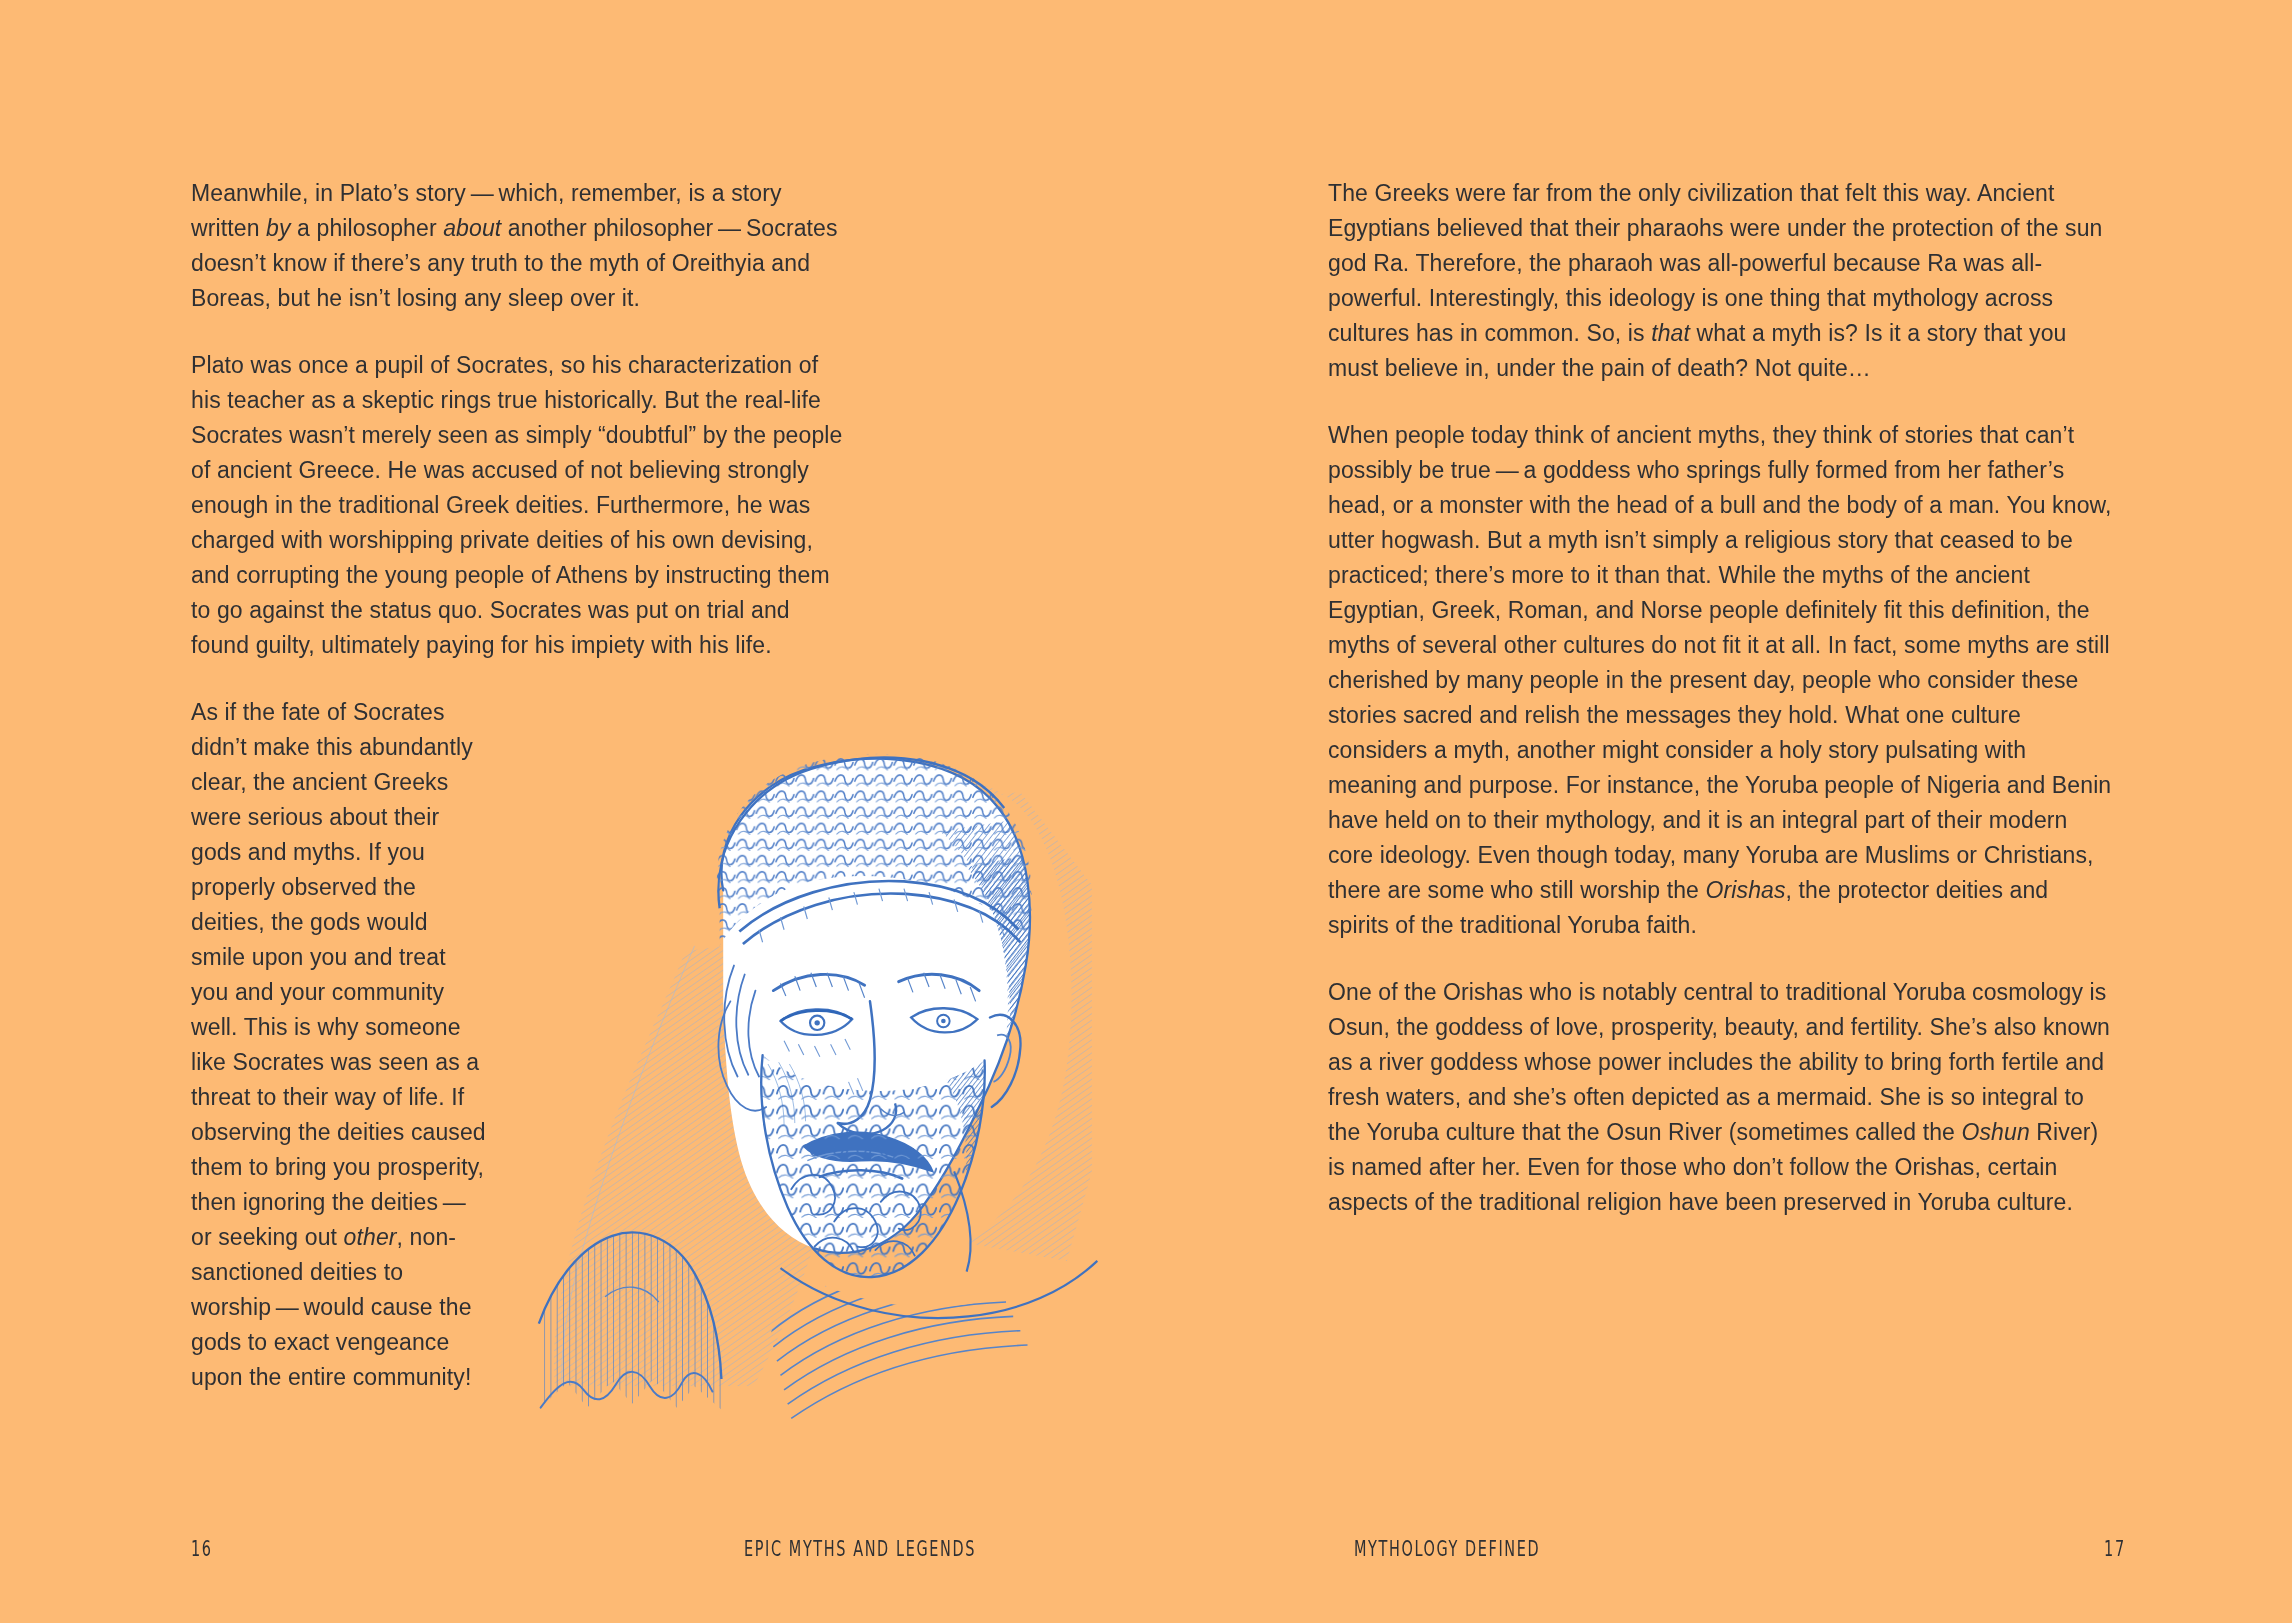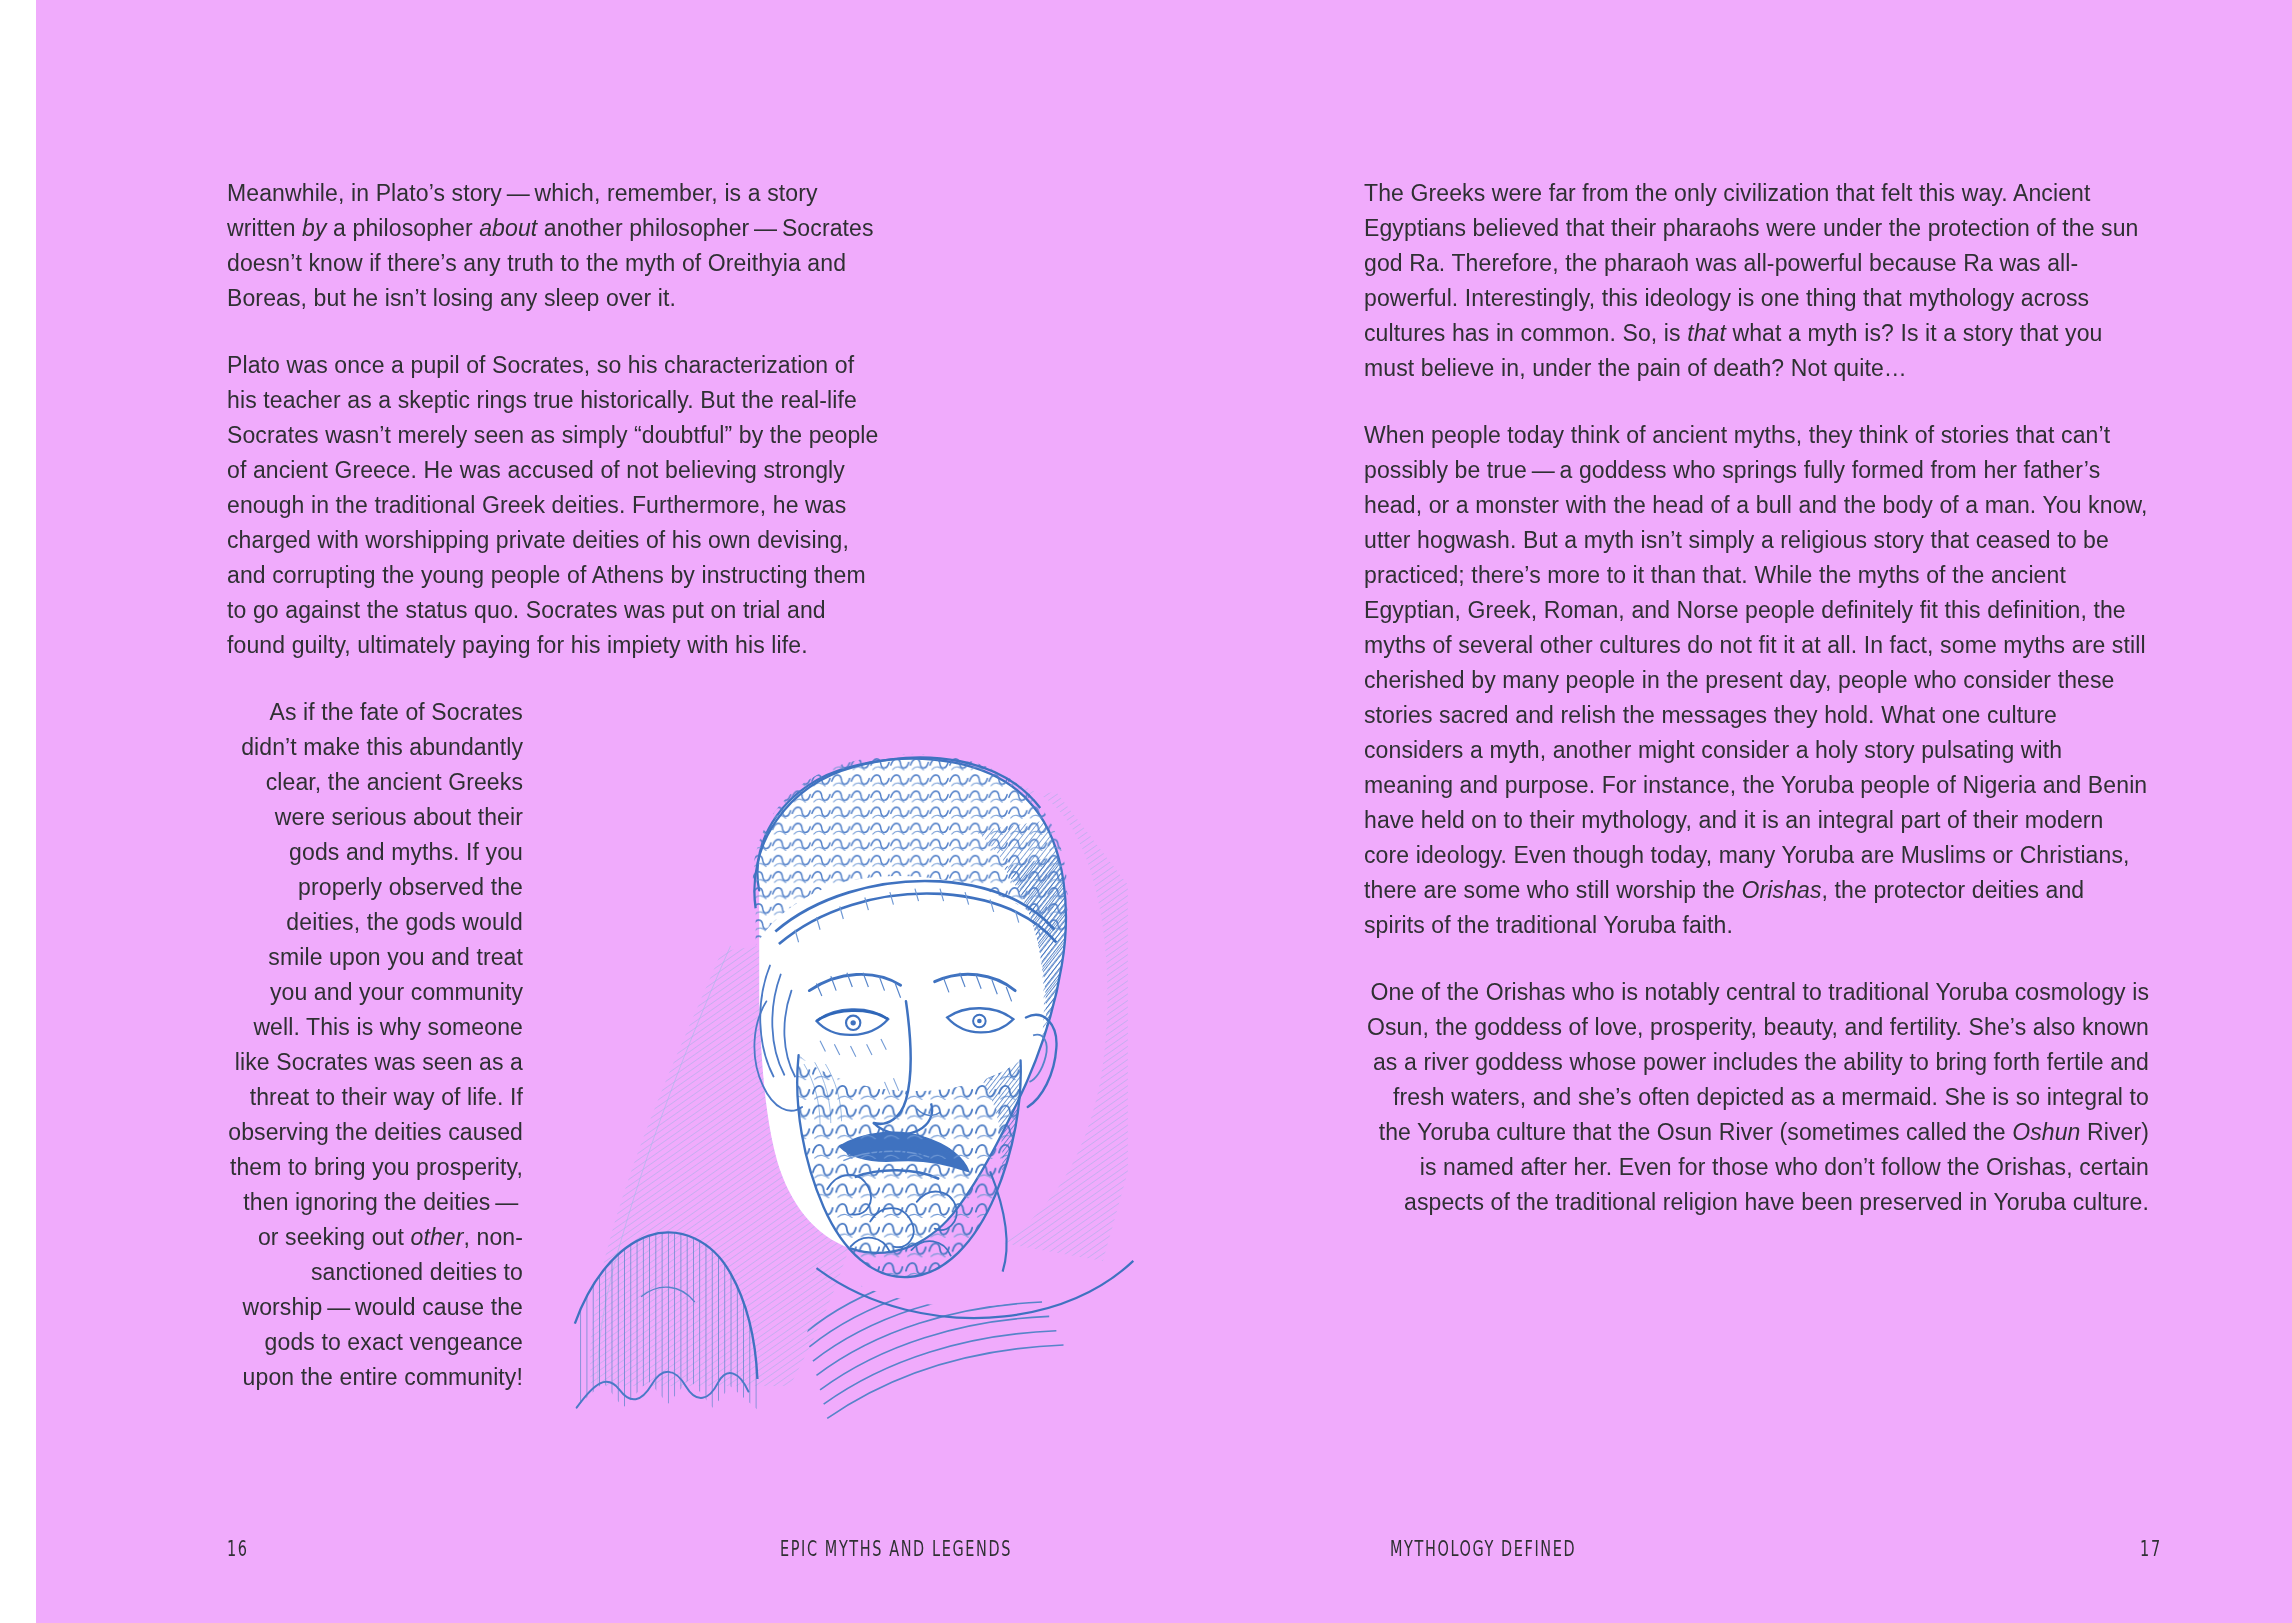--- a/index.html
+++ b/index.html
@@ -11,22 +11,21 @@
     width: 2293px;
     height: 1624px;
     position: relative;
     font-family: "Liberation Sans", sans-serif;
     -webkit-font-smoothing: antialiased;
   }
 
   .spread {
     position: absolute;
     inset: 0;
-    background: #f0abfc;
-    margin-left: 36px;
+    background: #fdba74;
   }
 
   
   .page {
     position: absolute;
     top: 0;
     bottom: 0;
   }
   .page-left  { left: 0;     width: 1146px; }
   .page-right { left: 1146px; width: 1146px; }
@@ -40,21 +39,21 @@
     letter-spacing: 0.005em;
     text-align: left;
   }
   .col-left  { left: 191px;  width: 652px; }
   .col-right { left: 182px;  width: 785px; }
 
   p {
     margin: 0 0 32px 0;
     font-weight: 400;
   }
-  p:last-child { margin-bottom: 0; text-align: right; }
+  p:last-child { margin-bottom: 0; }
 
   
   .p-narrow {
     width: 296px;
   }
 
   em, .ital {
     font-style: italic;
   }
 

